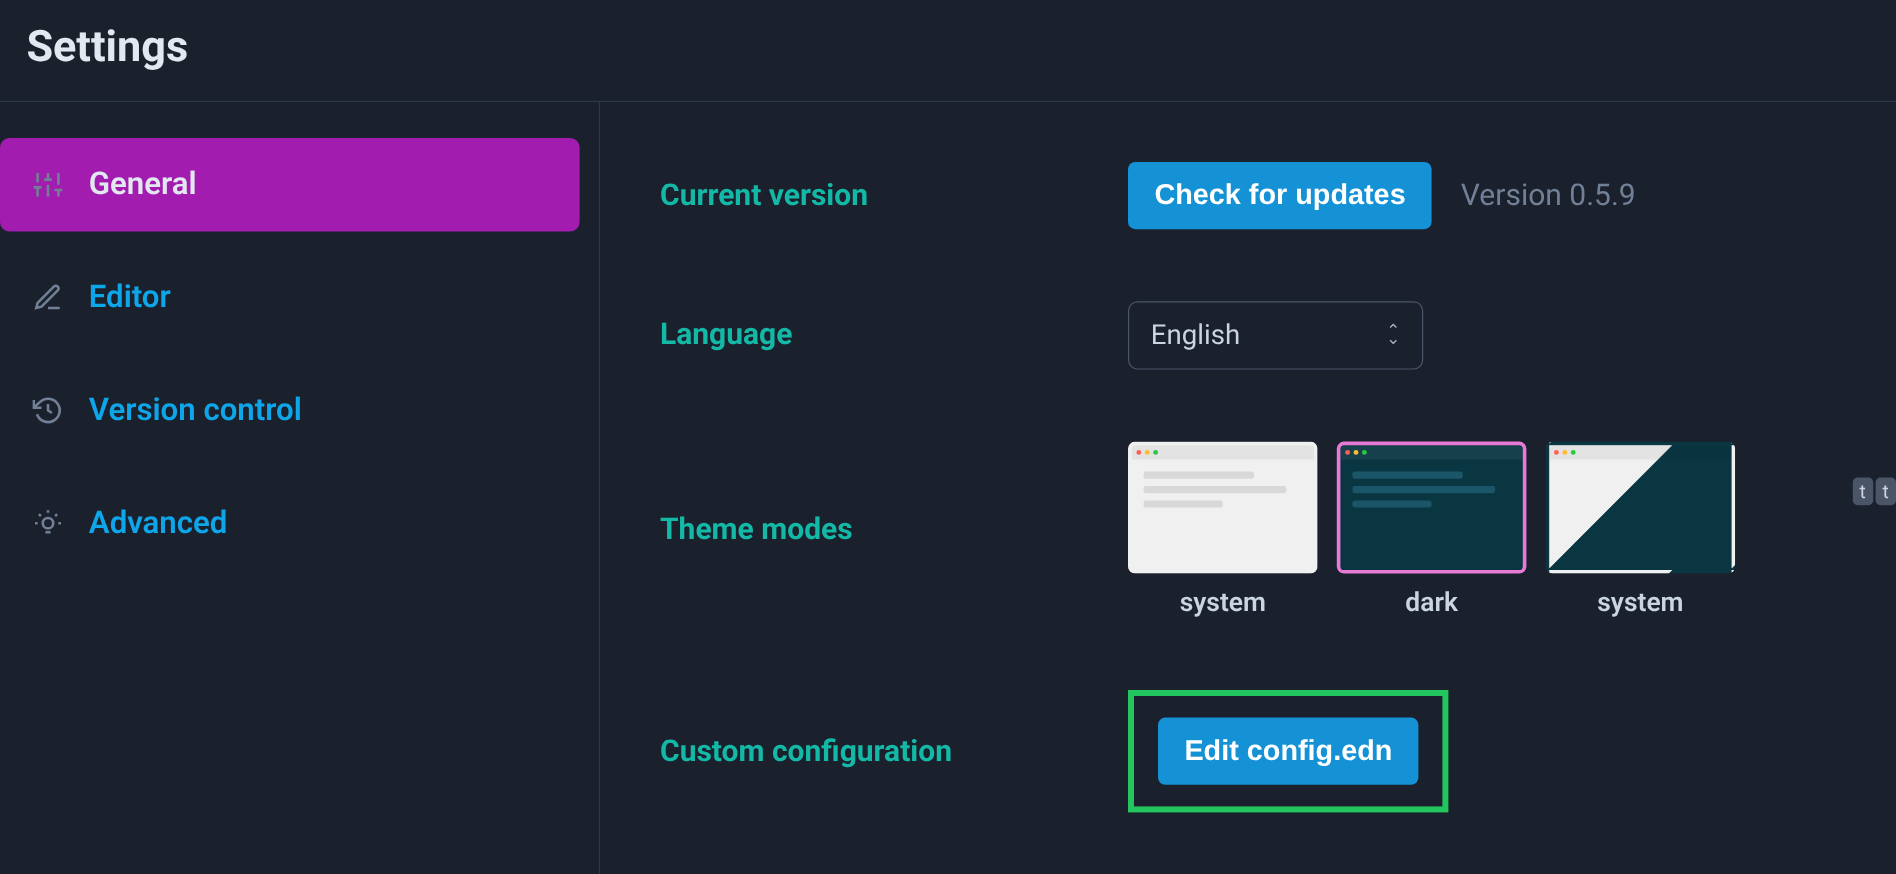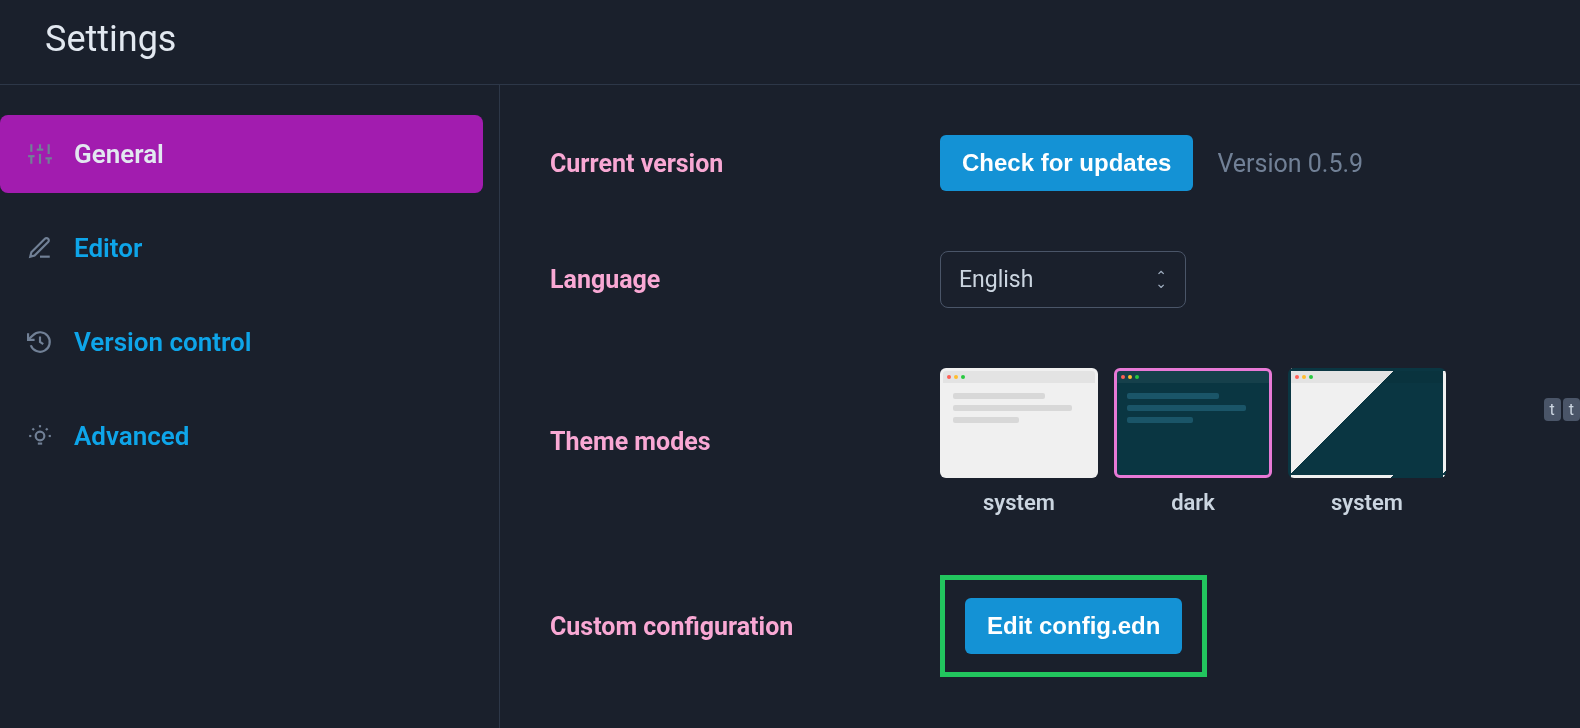--- a/index.html
+++ b/index.html
@@ -15,22 +15,21 @@
       height: 728px;
       overflow: hidden;
     }
     .header {
       padding: 18px 22px 24px;
       border-bottom: 1px solid #2d3748;
     }
     .page-title {
       color: #e2e8f0;
       font-size: 36px;
-      font-weight: 400;
-      margin-left: 23px;
+      font-weight: 700;
     }
     .layout {
       display: flex;
       height: calc(100% - 82px);
     }
     .sidebar {
       width: 500px;
       border-right: 1px solid #2d3748;
       padding: 30px 0 0 0;
     }
@@ -68,21 +67,21 @@
     }
     .setting-row {
       display: flex;
       align-items: center;
       margin-bottom: 60px;
     }
     .setting-label {
       width: 390px;
       font-size: 25px;
       font-weight: 700;
-      color: #f9a8d4;
+      color: #14b8a6;
     }
     .setting-control {
       display: flex;
       align-items: center;
       gap: 24px;
     }
     .btn-primary {
       background: #1492d5;
       color: #ffffff;
       border: none;

